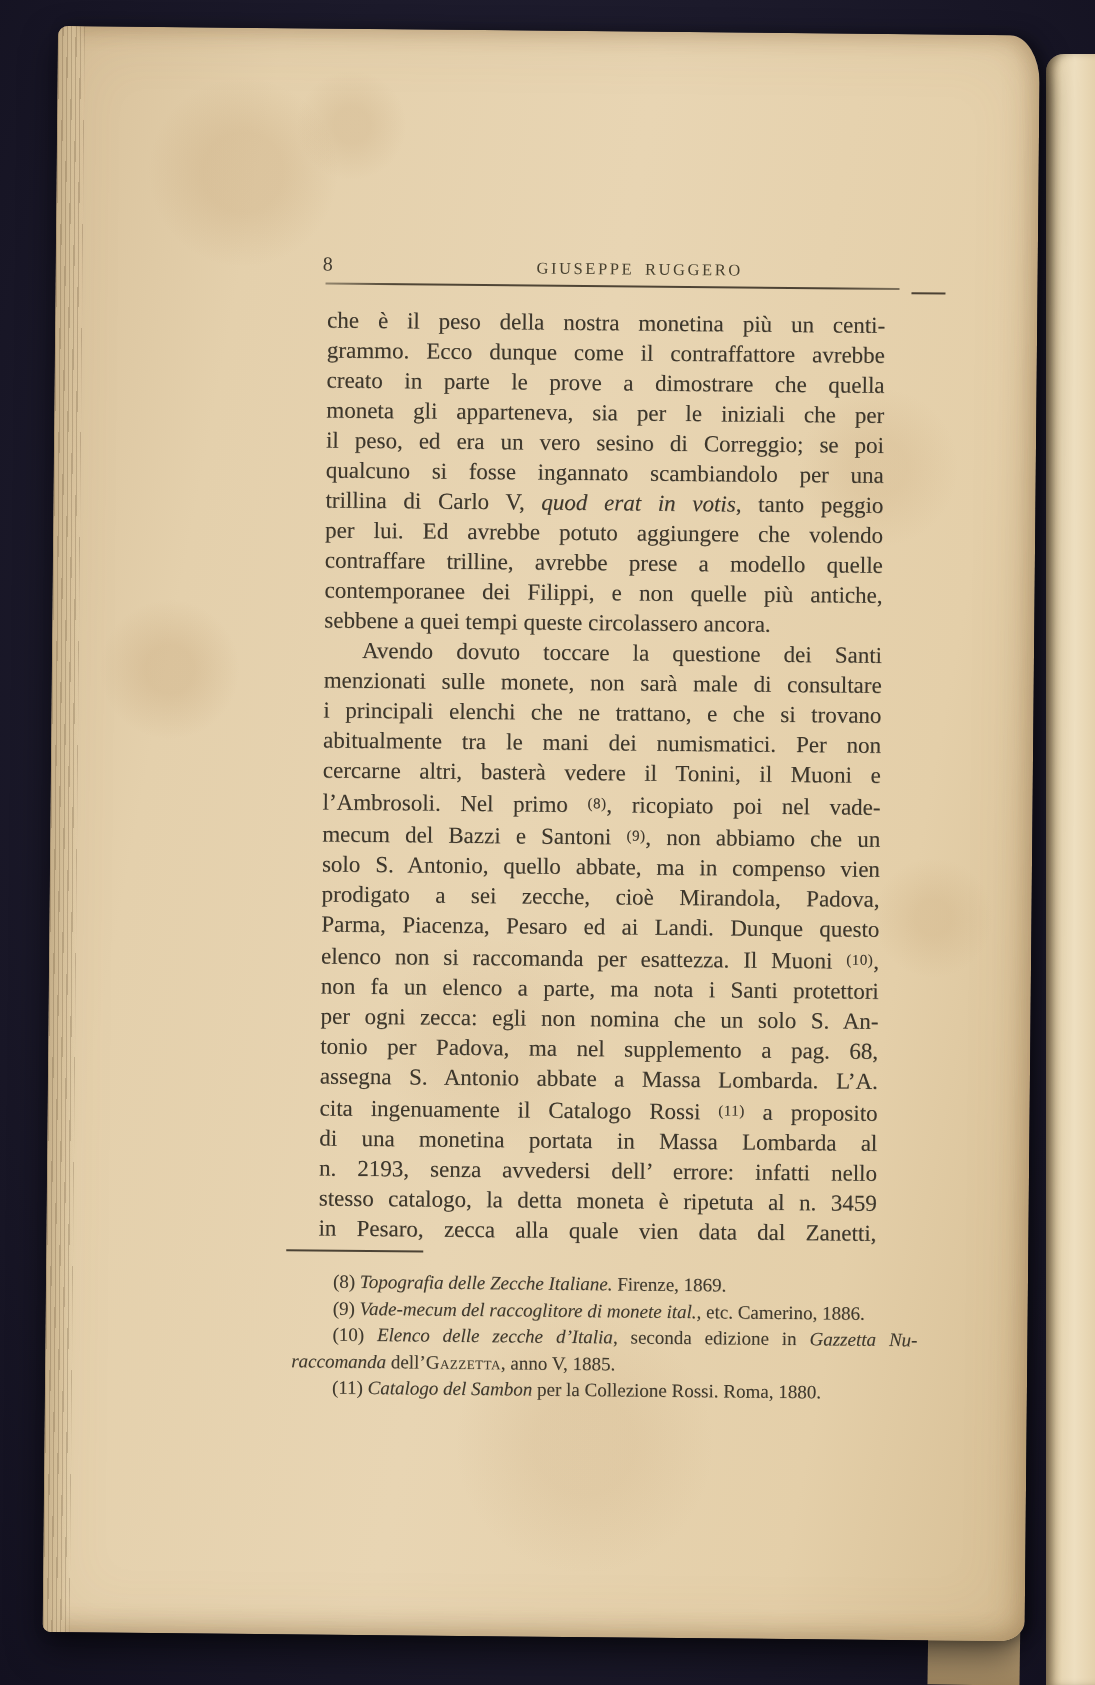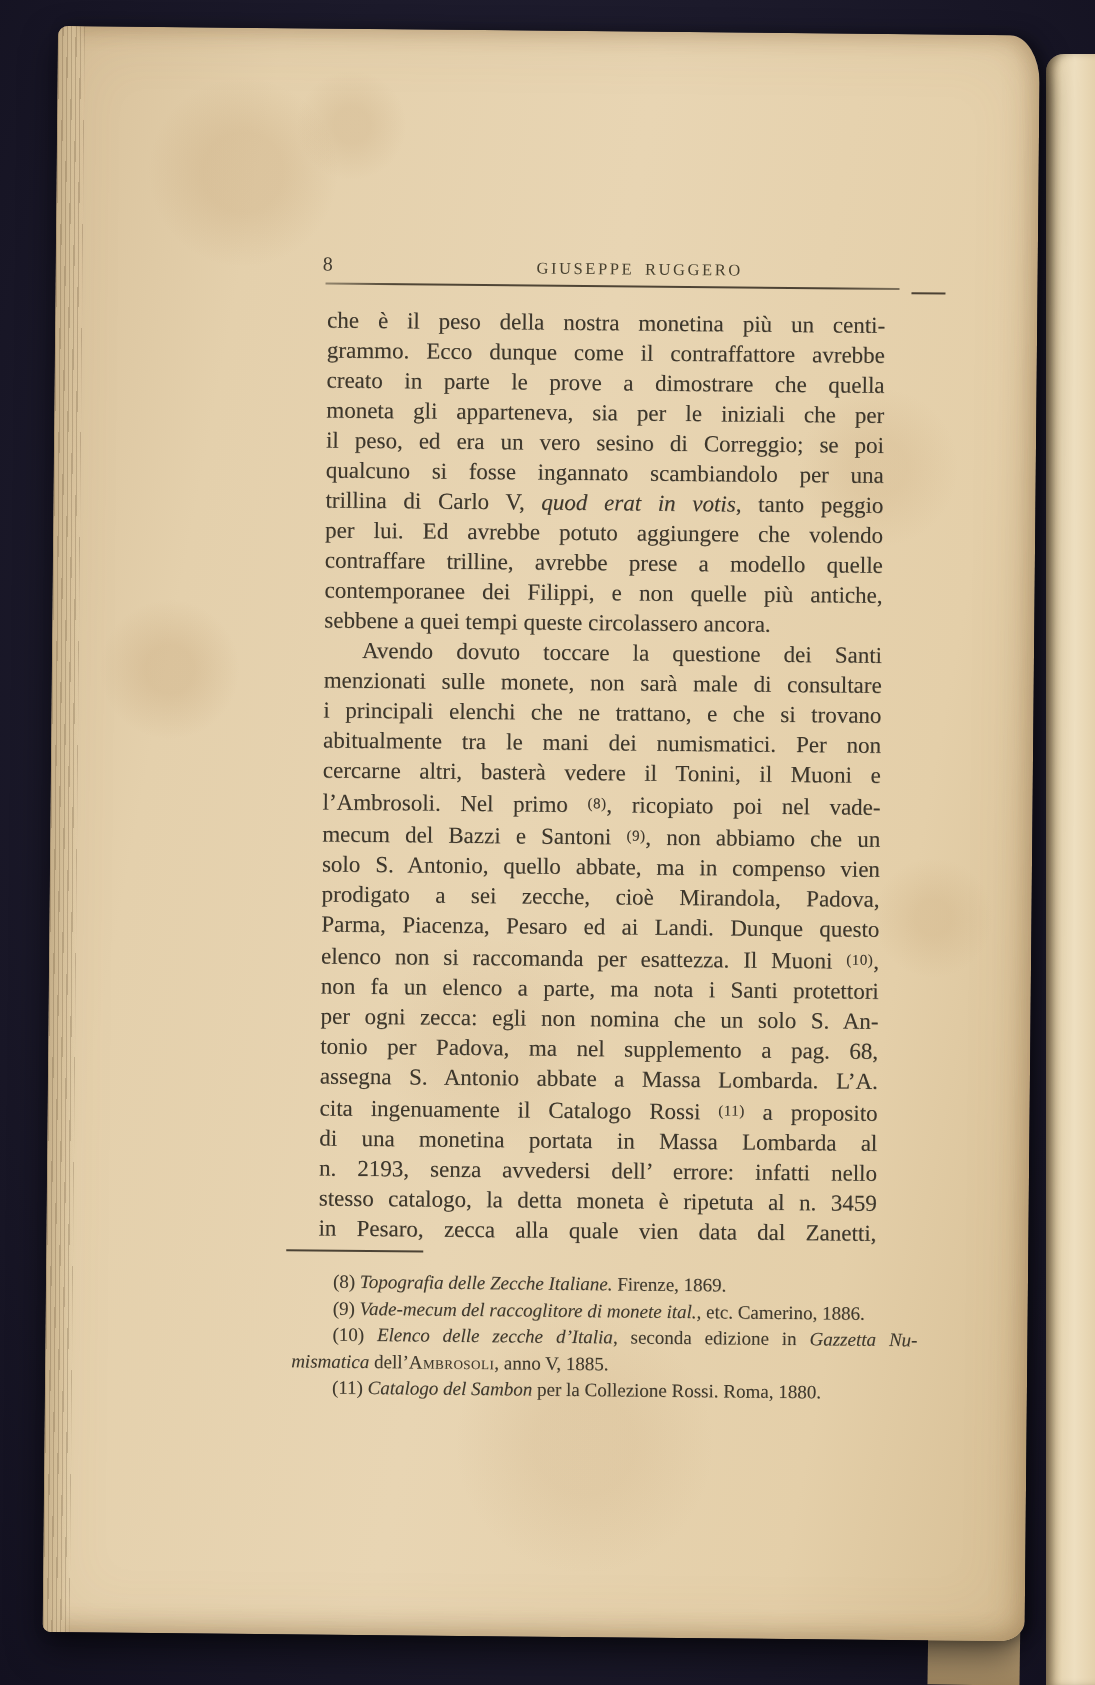--- a/index.html
+++ b/index.html
@@ -191,16 +191,16 @@
       <div class="tline"><span class="rm">stesso catalogo, la detta moneta è ripetuta al n. 3459</span></div>
       <div class="tline"><span class="rm">in Pesaro, zecca alla quale vien data dal Zanetti,</span></div>
     </div>
 
   <div class="fn-rule"></div>
 
   <div class="footnotes">
       <div class="tline ind"><span class="rm">(8) </span><span class="it">Topografia delle Zecche Italiane.</span><span class="rm"> Firenze, 1869.</span></div>
       <div class="tline ind"><span class="rm">(9) </span><span class="it">Vade-mecum del raccoglitore di monete ital.,</span><span class="rm"> etc. Camerino, 1886.</span></div>
       <div class="tline just ind"><span class="rm">(10) </span><span class="it">Elenco delle zecche d’Italia</span><span class="rm">, seconda edizione in </span><span class="it">Gazzetta Nu-</span></div>
-      <div class="tline"><span class="it">mismatica</span><span class="rm"> dell’</span><span class="sc">Ambrosoli</span><span class="rm">, anno V, 1885.</span></div>
+      <div class="tline"><span class="it">raccomanda</span><span class="rm"> dell’</span><span class="sc">Gazzetta</span><span class="rm">, anno V, 1885.</span></div>
       <div class="tline ind"><span class="rm">(11) </span><span class="it">Catalogo del Sambon</span><span class="rm"> per la Collezione Rossi. Roma, 1880.</span></div>
     </div>
 </div>
 
 </body></html>

